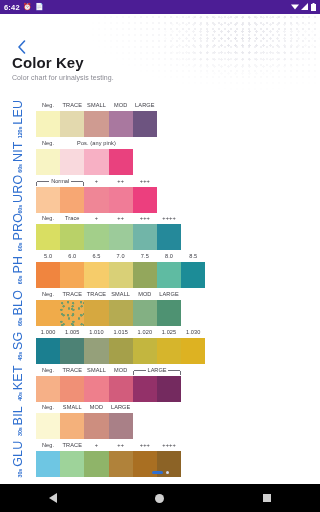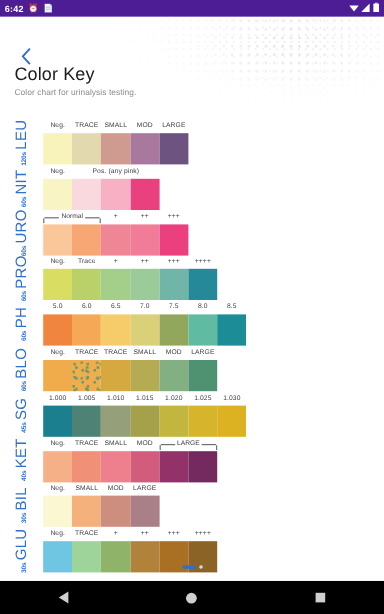--- a/index.html
+++ b/index.html
@@ -60,21 +60,21 @@
   .back-btn {
     position: absolute; left: 10px; top: 22px;
     width: 22px; height: 22px;
     display: flex; align-items: center; justify-content: center;
     cursor: pointer;
   }
   .back-btn svg { display: block; }
 
   .page-title {
     position: absolute; left: 12px; top: 40px;
-    font-size: 15px; font-weight: 400;
+    font-size: 15px; font-weight: 700;
     color: #1b1b20; letter-spacing: .1px;
   }
   .page-sub {
     position: absolute; left: 12px; top: 60px;
     font-size: 7px; color: #8a8a93; letter-spacing: .05px;
   }
 
   
   .chart {
     position: absolute;

